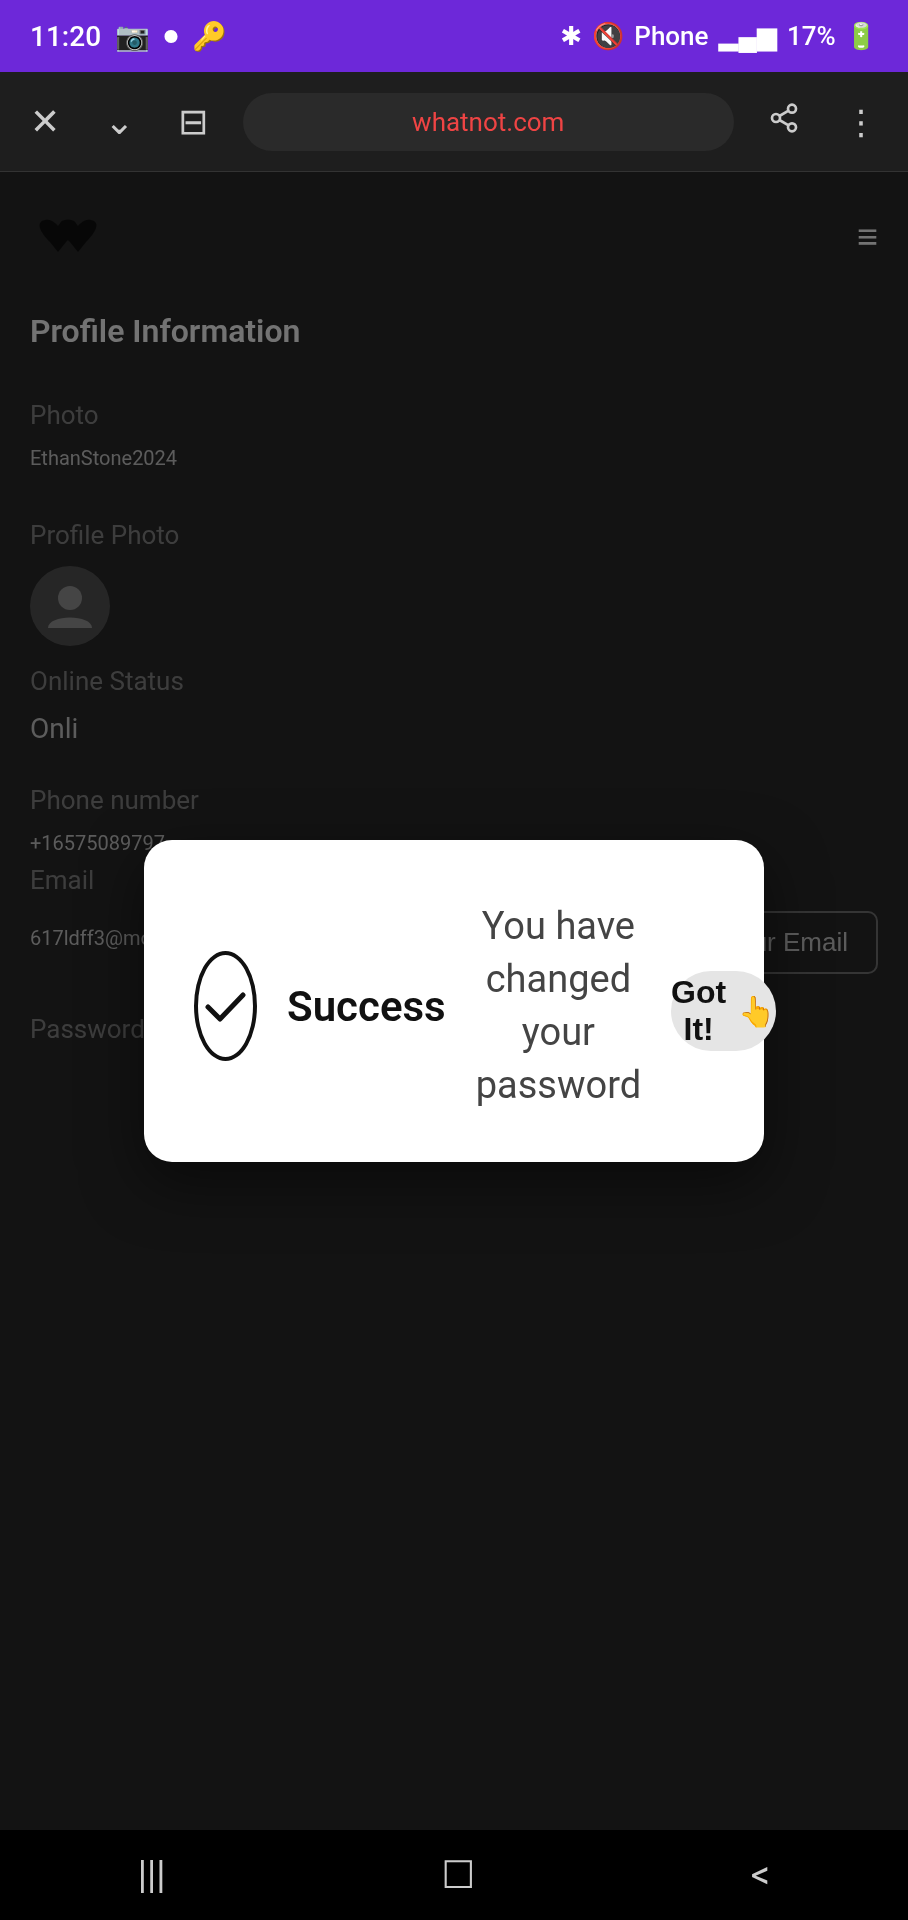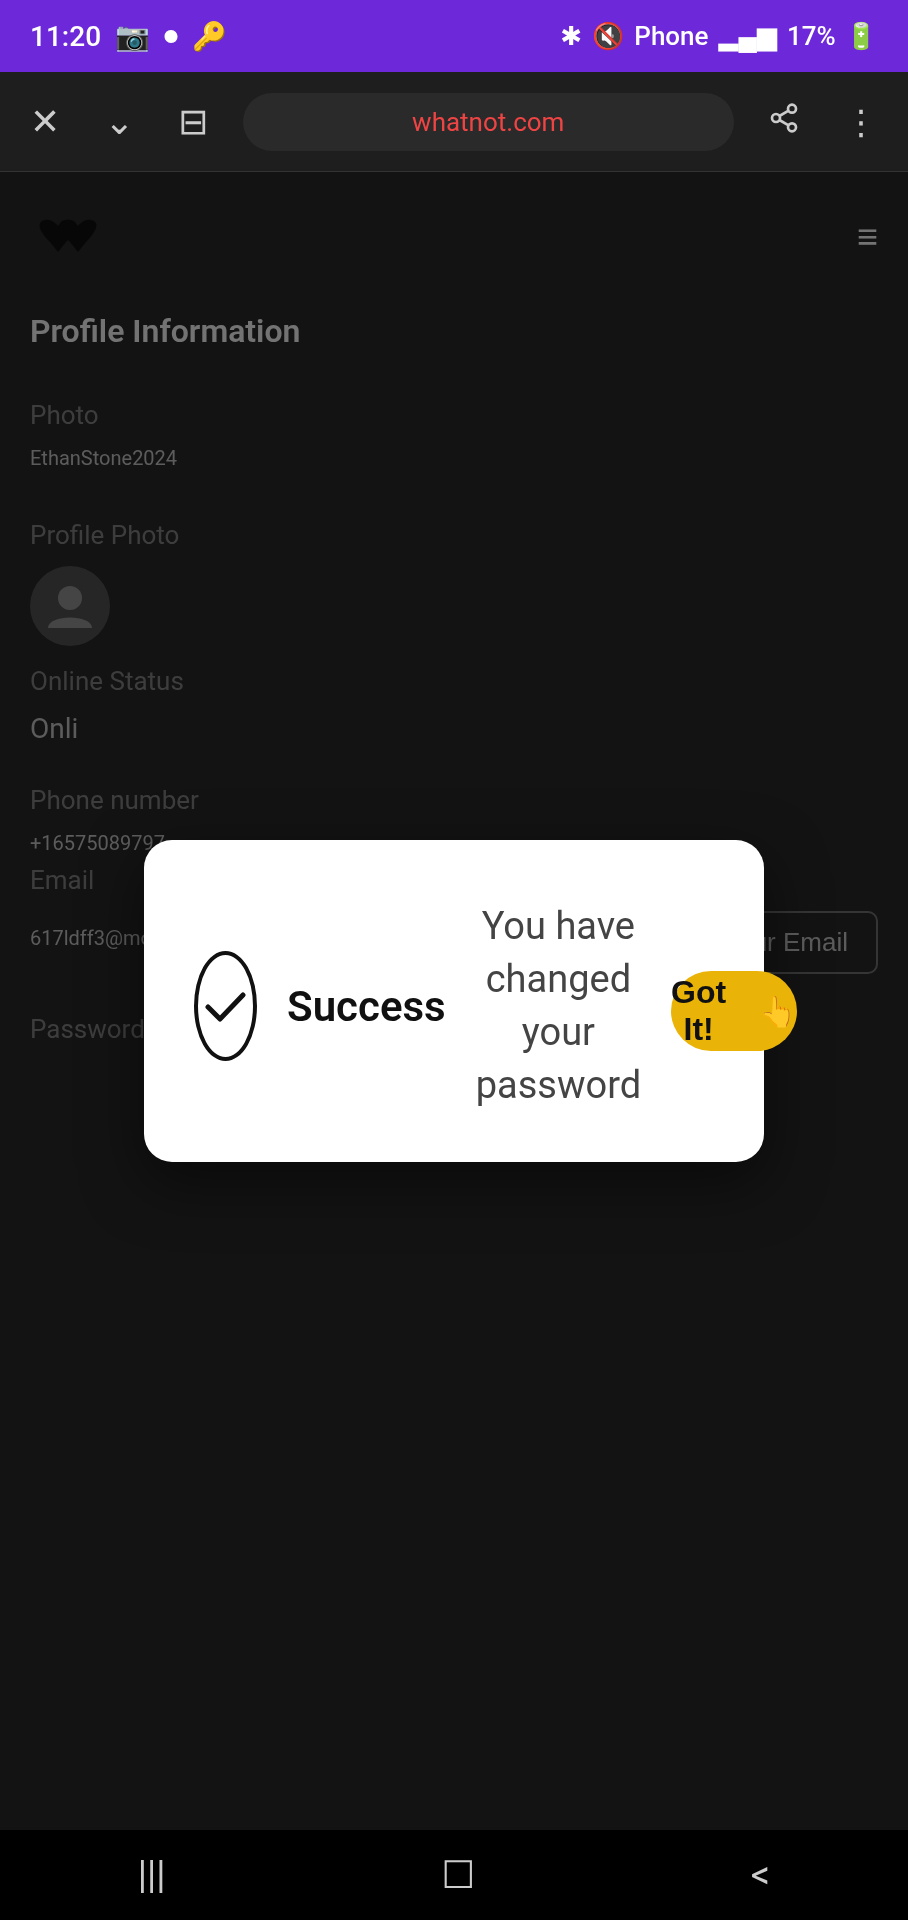--- a/index.html
+++ b/index.html
@@ -194,32 +194,32 @@
       color: #111;
       text-align: center;
     }
     .modal-message {
       font-size: 38px;
       color: #444;
       text-align: center;
       line-height: 1.4;
     }
     .got-it-btn {
-      background: #eab308;
+      background: #e5e5e5;
       border: none;
       border-radius: 50px;
       width: 100%;
       height: 80px;
       font-size: 32px;
       font-weight: 600;
       color: #111;
       cursor: pointer;
       display: flex;
       align-items: center;
-      gap: 33px;
+      gap: 12px;
       margin-top: 10px;
     }
     .cursor-icon {
       font-size: 30px;
     }
 
     
     .bottom-nav {
       position: fixed;
       bottom: 0;

